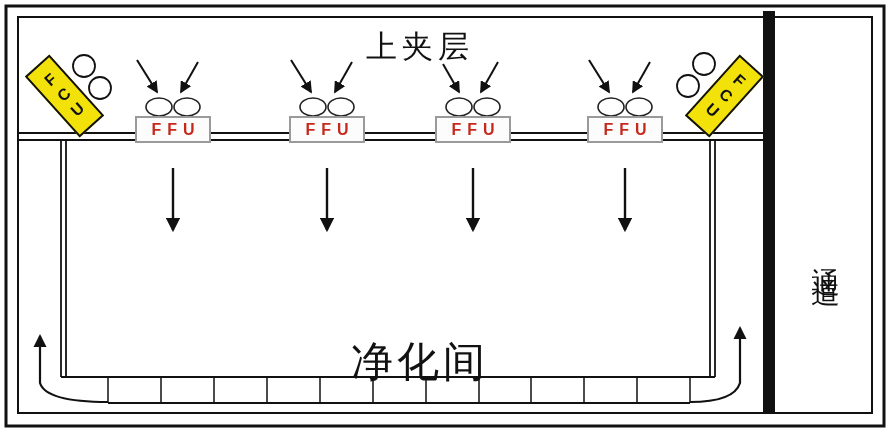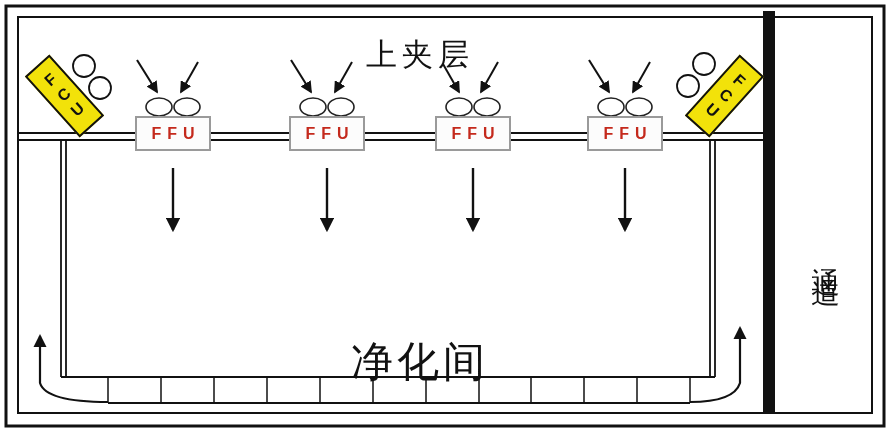--- a/index.html
+++ b/index.html
@@ -11,35 +11,35 @@
     background: #ffffff;
     font-family: "Liberation Sans", sans-serif;
     overflow: hidden;
   }
   .layer { position: absolute; left: 0; top: 0; width: 890px; height: 432px; }
   .layer.base { z-index: 1; }
   .layer.overlay { z-index: 3; pointer-events: none; }
 
   .label { position: absolute; color: #111; z-index: 2; }
   .label-plenum {
-    left: 330px; top: 34px; width: 180px;
+    left: 330px; top: 26px; width: 180px;
     text-align: center; font-size: 31px; letter-spacing: 5px;
   }
   .label-cleanroom {
     left: 330px; top: 334px; width: 180px;
     text-align: center; font-size: 42px; letter-spacing: 4px;
   }
   .label-corridor {
     left: 806px; top: 244px;
     writing-mode: vertical-rl; text-orientation: upright;
     font-size: 29px; letter-spacing: 12px;
   }
 
   .ffu {
-    position: absolute; top: 116px; width: 76px; height: 35px; z-index: 2;
+    position: absolute; top: 116px; width: 76px; height: 27px; z-index: 2;
     background: #fcfcfc; border: 2px solid #9a9a9a;
     color: #c4291c; font-size: 16px; font-weight: 600;
     letter-spacing: 6px; text-indent: 6px;
     display: flex; align-items: center; justify-content: center;
   }
   .ffu-1 { left: 135px; }
   .ffu-2 { left: 289px; }
   .ffu-3 { left: 435px; }
   .ffu-4 { left: 587px; }
 

